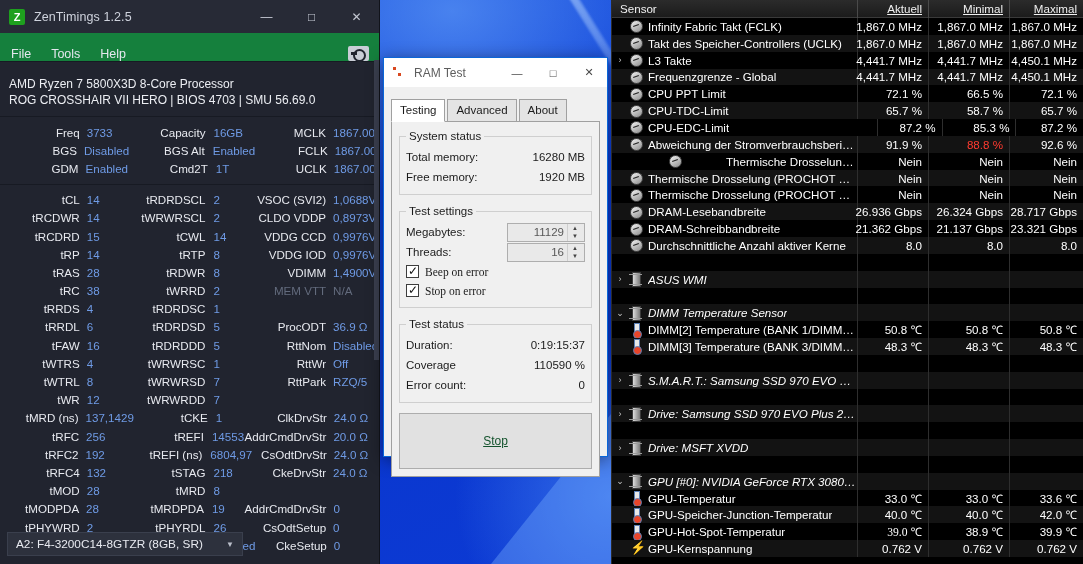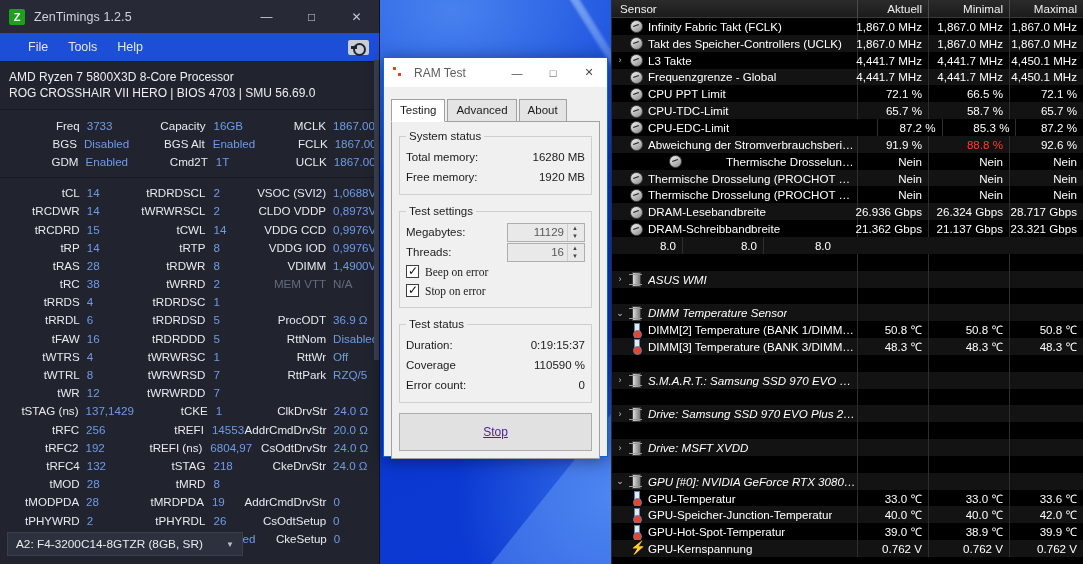--- a/index.html
+++ b/index.html
@@ -64,42 +64,43 @@
     display: flex; align-items: center; justify-content: center;
     margin-right: 9px; flex: 0 0 auto;
   }
   #zt .app-title { font-size: 12.5px; color: #cfd3dd; letter-spacing: .1px; }
   #zt .wbtns { margin-left: auto; display: flex; height: 33px; }
   #zt .wbtn {
     width: 45px; height: 33px; display:flex; align-items:center; justify-content:center;
     color: #c6cad4; font-size: 12px;
   }
   #zt .menubar {
-    height: 29px; display: flex; align-items: center; padding-left: 18px;
-    background: #1d4ed8; border-bottom: 1px solid #171a23;
+    height: 29px; display: flex; align-items: flex-end; padding-left: 1px;
+    background: #15803d; border-bottom: 1px solid #171a23;
   }
   #zt .menu-item { padding: 0 10px; font-size: 12.5px; color: #e4e7ee; }
   #zt .cam {
     margin-left: auto; margin-right: 10px;
     width: 21px; height: 15px; position: relative;
     background: #c9cdd6; border-radius: 2px;
   }
   #zt .cam::after {
     content: ""; position: absolute; right: 3px; top: 3px;
     width: 9px; height: 9px; border-radius: 50%;
     border: 2px solid #21242f;
   }
   #zt .cam::before {
     content: ""; position: absolute; left: 3px; top: 6px;
     width: 6px; height: 3px; background: #21242f;
   }
   #zt .cpuinfo {
     padding: 7px 13px 8px 9px; line-height: 16px; font-size: 12px;
     border-bottom: 1px solid #171a23;
     color: #eceef3;
+    margin-top: 7px;
   }
   #zt .grid {
     padding: 6px 0 0 0;
   }
   .trow { display: flex; height: 18.2px; align-items: center; font-size: 11.6px; }
   .lbl { text-align: right; color: #e7e9ef; white-space: nowrap; }
   .val { color: #6f9be6; white-space: nowrap; }
   .val.dim { color: #636b7d; }
   .lbl.dim { color: #636b7d; }
   
@@ -182,42 +183,42 @@
   #ramtest .chk { display: flex; align-items: center; height: 19px; font-family: Liberation Serif, serif; }
   #ramtest .chkbox {
     width: 13px; height: 13px; border: 1px solid #3d3d3d; background: #fff;
     margin-right: 6px; position: relative; flex: 0 0 auto;
   }
   #ramtest .chkbox::after {
     content: "\2713"; position: absolute; left: 1px; top: -2px;
     font-size: 12px; color: #111; line-height: 14px;
   }
   #ramtest .stopbtn {
-    height: 38px; border: 1px solid #adadad; background: #e1e1e1;
+    height: 56px; border: 1px solid #adadad; background: #e1e1e1;
     display: flex; align-items: center; justify-content: center;
-    font-size: 12px; color: #4c1d95; text-decoration: underline;
+    font-size: 12px; color: #14532d; text-decoration: underline;
   }
 
   
   #hw {
     position: absolute; left: 611px; top: 0; width: 472px; height: 564px;
     background: #000; color: #fff;
     font-family: "Liberation Sans", sans-serif;
     font-size: 11.6px;
     border-left: 1px solid #2b2b2b;
   }
   #hw .hdr {
     display: flex; height: 18px; align-items: center;
     background: linear-gradient(#2b2b2b, #1b1b1b);
     border-bottom: 1px solid #3a3a3a;
     color: #f0f0f0;
   }
   #hw .hdr .hc { border-right: 1px solid #4a4a4a; height: 18px; display:flex; align-items:center; }
   #hw .hdr .hc.sensor { padding-left: 8px; }
-  #hw .hdr .hc.num { justify-content: flex-end; padding-right: 6px; }
+  #hw .hdr .hc.num { justify-content: flex-end; padding-right: 6px; text-decoration: underline; }
   #hw .rows { position: relative; }
   .srow { display: flex; height: 16.85px; align-items: center; }
   .srow.alt { background: #131313; }
   .srow.blank { background: #000; }
   .cell-name {
     display: flex; align-items: center; height: 100%;
     border-right: 1px solid #2e2e2e; overflow: hidden; white-space: nowrap;
   }
   .cell-num {
     height: 100%; display: flex; align-items: center; justify-content: flex-end;
@@ -418,21 +419,21 @@
         </div>
         <div class="trow">
           <div class="c1l lbl">tWR</div>
           <div class="c1v val">12</div>
           <div class="c2l lbl">tWRWRDD</div>
           <div class="c2v val">7</div>
           <div class="c3l lbl"></div>
           <div class="c3v val"></div>
         </div>
         <div class="trow">
-          <div class="c1l lbl">tSTAG (ns)</div>
+          <div class="c1l lbl">tMRD (ns)</div>
           <div class="c1v val">137,1429</div>
           <div class="c2l lbl">tCKE</div>
           <div class="c2v val">1</div>
           <div class="c3l lbl">ClkDrvStr</div>
           <div class="c3v val">24.0 Ω</div>
         </div>
         <div class="trow">
           <div class="c1l lbl">tRFC</div>
           <div class="c1v val">256</div>
           <div class="c2l lbl">tREFI</div>
@@ -714,20 +715,25 @@
           <div class="cell-name" style="width: 246px;">
             <span class="expander"></span>
             <span class="ico gauge"></span>
             <span class="name-txt">DRAM-Schreibbandbreite</span>
           </div>
           <div class="cell-num" style="width: 71px;">21.362 Gbps</div>
           <div class="cell-num" style="width: 81px;">21.137 Gbps</div>
           <div class="cell-num last" style="width: 73px;">23.321 Gbps</div>
         </div>
         <div class="srow alt">
+          <div class="cell-name" style="width: 246px;">
+            <span class="expander"></span>
+            <span class="ico gauge"></span>
+            <span class="name-txt">Durchschnittliche Anzahl aktiver Kerne</span>
+          </div>
           <div class="cell-num" style="width: 71px;">8.0</div>
           <div class="cell-num" style="width: 81px;">8.0</div>
           <div class="cell-num last" style="width: 73px;">8.0</div>
         </div>
         <div class="srow blank">
           <div class="cell-name" style="width: 246px;"></div>
           <div class="cell-num" style="width: 71px;"></div>
           <div class="cell-num" style="width: 81px;"></div>
           <div class="cell-num last" style="width: 73px;"></div>
         </div>
@@ -860,21 +866,21 @@
           <div class="cell-num" style="width: 71px;">40.0 ℃</div>
           <div class="cell-num" style="width: 81px;">40.0 ℃</div>
           <div class="cell-num last" style="width: 73px;">42.0 ℃</div>
         </div>
         <div class="srow">
           <div class="cell-name" style="width: 246px;">
             <span class="expander"></span>
             <span class="ico thermo"></span>
             <span class="name-txt">GPU-Hot-Spot-Temperatur</span>
           </div>
-          <div class="cell-num" style="width: 71px;">39.0 ℃</div>
+          <div class="cell-num" style="width: 71px; font-family: Liberation Serif, serif;">39.0 ℃</div>
           <div class="cell-num" style="width: 81px;">38.9 ℃</div>
           <div class="cell-num last" style="width: 73px;">39.9 ℃</div>
         </div>
         <div class="srow alt">
           <div class="cell-name" style="width: 246px;">
             <span class="expander"></span>
             <span class="ico bolt"></span>
             <span class="name-txt">GPU-Kernspannung</span>
           </div>
           <div class="cell-num" style="width: 71px;">0.762 V</div>

